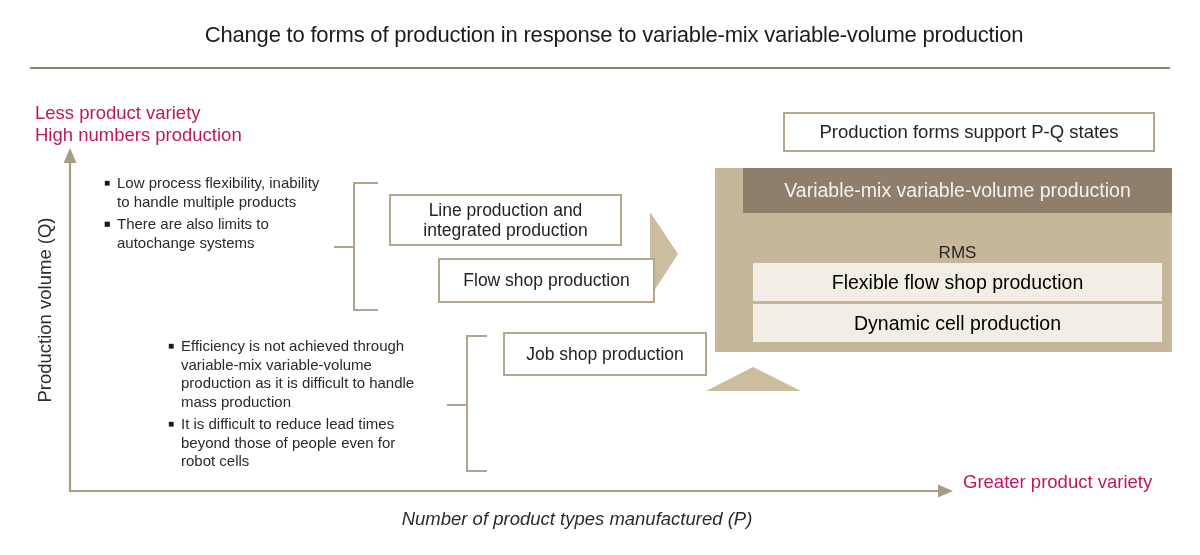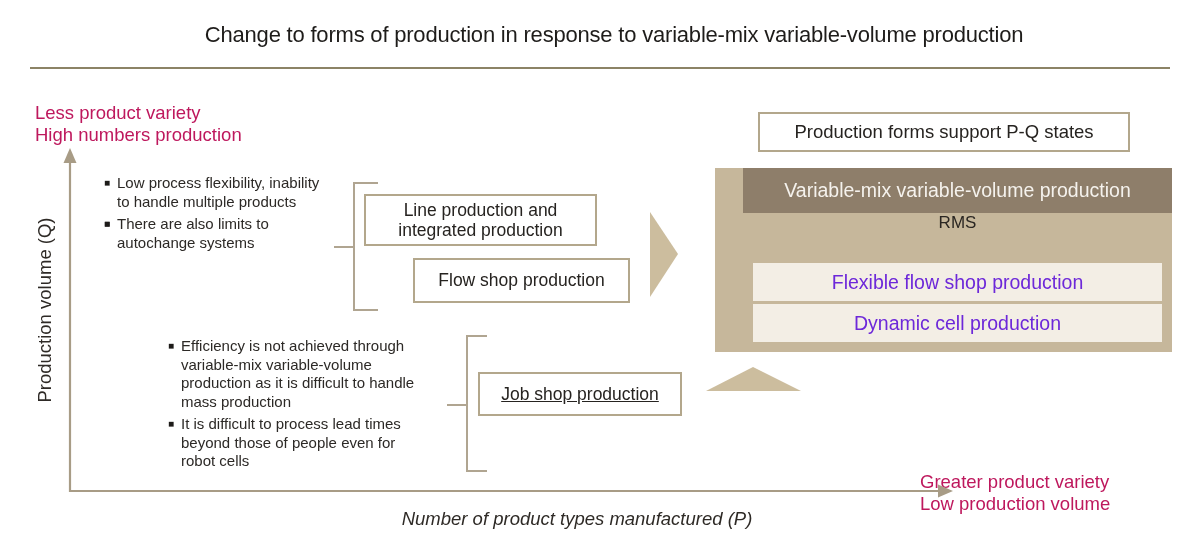--- a/index.html
+++ b/index.html
@@ -24,21 +24,21 @@
   .title{
     position:absolute;top:22px;left:0;width:1200px;text-align:center;
     font-size:22px;font-weight:400;letter-spacing:-0.2px;color:#1e1c1a;margin-left:14px;
   }
   .title-rule{
     position:absolute;top:67px;left:30px;width:1140px;height:2px;
     background:var(--rule);
   }
   .corner{position:absolute;font-size:18.5px;line-height:1.17;color:#be185d;}
   .corner.tl{left:35px;top:102px;}
-  .corner.br{left:920px;top:471px;}
+  .corner.br{left:963px;top:471px;}
   .y-label{
     position:absolute;left:-104px;top:298px;width:300px;height:24px;
     text-align:center;font-size:18.5px;transform:rotate(-90deg);
   }
   .x-label{
     position:absolute;left:277px;top:508px;width:600px;text-align:center;
     font-size:18.5px;
     font-style:italic;
   }
   svg.overlay{position:absolute;left:0;top:0;pointer-events:none;}
@@ -52,65 +52,64 @@
   }
   ul.bullets.b1{left:104px;top:174px;width:226px;}
   ul.bullets.b2{left:168px;top:337px;width:260px;}
   ul.bullets li{position:relative;padding-left:13px;margin:0 0 4px 0;}
   .sq{
     position:absolute;left:0;top:3px;font-size:10px;line-height:12px;color:#1d1b19;
   }
   .wbox{
     position:absolute;background:#ffffff;border:2px solid var(--border);
     display:flex;align-items:center;justify-content:center;text-align:center;
-    font-size:17.5px;line-height:1.15;color:#262320;box-sizing:border-box;
+    font-size:17.5px;line-height:1.15;color:#262320;box-sizing:border-box;margin-left:25px;
   }
   .box-line{left:364px;top:194px;width:233px;height:52px;}
   .box-flow{left:413px;top:258px;width:217px;height:45px;}
-  .box-job{left:478px;top:372px;width:204px;height:44px;text-decoration:underline;}
+  .box-job{left:478px;top:332px;width:204px;height:44px;}
   .box-cell{left:526px;top:412px;width:201px;height:44px;}
   .box-support{
     left:758px;top:112px;width:372px;height:40px;font-size:18.5px;
   }
   .panel{
     position:absolute;left:715px;top:168px;width:457px;height:184px;
     background:var(--panel);box-sizing:border-box;padding-left:28px;
   }
   .panel-header{
     height:45px;background:var(--panel-header);color:var(--header-text);
     display:flex;align-items:center;justify-content:center;font-size:19.5px;
   }
   .panel-rms{
     height:50px;display:flex;flex-direction:column;align-items:center;
-    justify-content:flex-start;text-align:center;color:#2a2622;
+    justify-content:flex-end;text-align:center;color:#2a2622;
   }
   .rms-title{font-size:17px;line-height:20px;}
   .rms-sub{font-size:15.5px;line-height:18px;}
   .panel-item{
     margin:0 10px 3px 10px;height:38px;background:var(--panel-item);
     display:flex;align-items:center;justify-content:center;
-    font-size:19.5px;color:#6d28d9;
+    font-size:19.5px;color:#000000;
   }
 </style>
 </head>
 <body>
 
 <div class="stage">
 
   <div class="title">Change to forms of production in response to variable-mix variable-volume production</div>
   <div class="title-rule"></div>
 
   <div class="corner tl">
     <div>Less product variety</div>
     <div>High numbers production</div>
   </div>
 
   <div class="corner br">
     <div>Greater product variety</div>
-    <div>Low production volume</div>
   </div>
 
   <div class="y-label">Production volume (Q)</div>
   <div class="x-label">Number of product types manufactured (P)</div>
 
   <svg class="overlay" width="1200" height="555" viewBox="0 0 1200 555">
     <line class="axis-line" x1="70" y1="492" x2="70" y2="160"></line>
     <polygon class="axis-head" points="70,148 63.5,163 76.5,163"></polygon>
     <line class="axis-line" x1="70" y1="491" x2="940" y2="491"></line>
     <polygon class="axis-head" points="953,491 938,484.5 938,497.5"></polygon>
@@ -134,21 +133,21 @@
     </li>
   </ul>
 
   <ul class="bullets b2">
     <li>
       <span class="sq">■</span>
       <span>Efficiency is not achieved through variable-mix variable-volume production as it is difficult to handle mass production</span>
     </li>
     <li>
       <span class="sq">■</span>
-      <span>It is difficult to process lead times beyond those of people even for robot cells</span>
+      <span>It is difficult to reduce lead times beyond those of people even for robot cells</span>
     </li>
   </ul>
 
   <div class="wbox box-flow">
     <span>Flow shop production</span>
   </div>
   <div class="wbox box-line">
     <span>Line production and integrated production</span>
   </div>
   <div class="wbox box-job">

